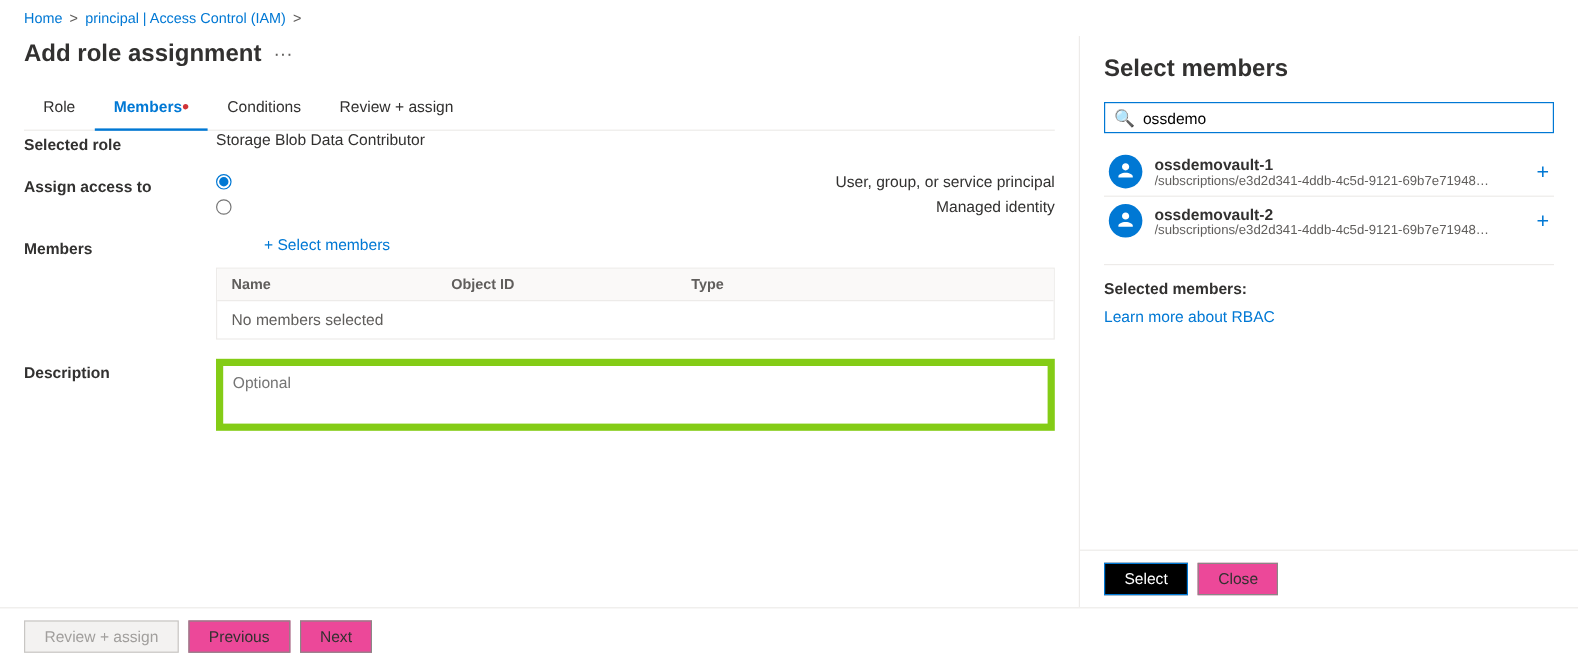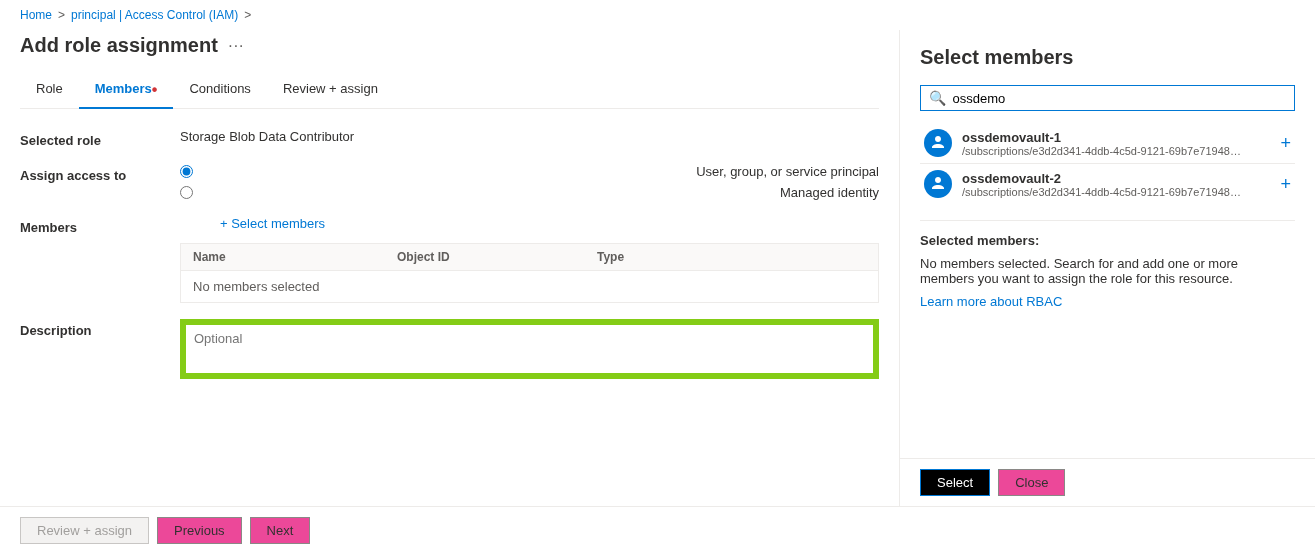--- a/index.html
+++ b/index.html
@@ -10,41 +10,41 @@
     .breadcrumb a { color: #0078d4; text-decoration: none; cursor: pointer; }
 
     .main-layout { display: flex; flex: 1; overflow: hidden; }
 
     .left-panel { flex: 1; display: flex; flex-direction: column; padding: 0 20px 0 20px; overflow-y: auto; border-right: 1px solid #edebe9; }
 
     .page-title-row { display: flex; align-items: center; gap: 10px; margin-bottom: 16px; margin-top: 4px; }
     .page-title { font-size: 20px; font-weight: 600; color: #323130; }
     .more-icon { color: #605e5c; font-size: 16px; cursor: pointer; }
 
-    .tabs { display: flex; gap: 0; border-bottom: 1px solid #edebe9; margin-bottom: 20px; }
+    .tabs { display: flex; gap: 0; border-bottom: 1px solid #edebe9; }
     .tab { padding: 8px 16px; cursor: pointer; font-size: 13px; color: #323130; border-bottom: 2px solid transparent; margin-bottom: -1px; }
     .tab.active { color: #0078d4; border-bottom: 2px solid #0078d4; font-weight: 600; }
     .tab .dot { color: #d13438; font-size: 16px; vertical-align: middle; }
 
     .form-section { display: flex; flex-direction: column; gap: 16px; }
 
     .form-row { display: flex; align-items: flex-start; gap: 20px; }
     .form-label { width: 140px; font-weight: 600; font-size: 13px; color: #323130; padding-top: 4px; flex-shrink: 0; }
     .form-value { flex: 1; font-size: 13px; color: #323130; }
 
     .radio-group { display: flex; flex-direction: column; gap: 6px; }
     .radio-item { display: flex; align-items: center; gap: 8px; cursor: pointer; justify-content: space-between; }
     .radio-item input[type="radio"] { accent-color: #0078d4; cursor: pointer; }
 
     .members-section { display: flex; flex-direction: column; gap: 8px; }
     .select-members-link { color: #0078d4; text-decoration: none; cursor: pointer; display: flex; align-items: center; gap: 4px; font-size: 13px; margin-left: 40px; }
 
     .members-table { border: 1px solid #edebe9; margin-top: 4px; }
     .members-table-header { display: flex; padding: 6px 12px; background: #faf9f8; border-bottom: 1px solid #edebe9; font-weight: 600; font-size: 12px; color: #605e5c; }
-    .members-table-header .col-name { width: 204px; }
+    .members-table-header .col-name { width: 183px; }
     .members-table-header .col-oid { width: 200px; }
     .members-table-header .col-type { flex: 1; }
     .members-table-body { padding: 8px 12px; font-size: 13px; color: #605e5c; min-height: 30px; }
     .description-textarea { width: 100%; height: 60px; border: 6px solid #84cc16; padding: 6px 8px; font-size: 13px; font-family: 'Segoe UI', Arial, sans-serif; color: #605e5c; resize: none; outline: none; }
 
     .bottom-bar { display: flex; align-items: center; gap: 8px; padding: 10px 20px; border-top: 1px solid #edebe9; background: #fff; }
     .btn { padding: 5px 16px; font-size: 13px; cursor: pointer; border: 1px solid #8a8886; background: #ec4899; color: #323130; font-family: 'Segoe UI', Arial, sans-serif; }
     .btn-primary { background: #000000; color: #fff; border-color: #0078d4; }
     .btn-disabled { color: #a19f9d; border-color: #c8c6c4; cursor: default; background: #f3f2f1; }
 
@@ -188,21 +188,20 @@
           <div class="member-info">
             <div class="member-name">ossdemovault-2</div>
             <div class="member-sub">/subscriptions/e3d2d341-4ddb-4c5d-9121-69b7e719485e/resource...</div>
           </div>
           <span class="member-add-btn">+</span>
         </div>
       </div>
 
       <div class="selected-members-section">
         <div class="selected-members-label">Selected members:</div>
-        <div class="selected-members-text">No members selected. Search for and add one or more members you want to assign the role for this resource.</div>
         <a class="rbac-link">Learn more about RBAC</a>
       </div>
     </div>
 
     <div class="right-panel-footer">
       <button class="btn btn-primary">Select</button>
       <button class="btn">Close</button>
     </div>
   </div>
 </div>

